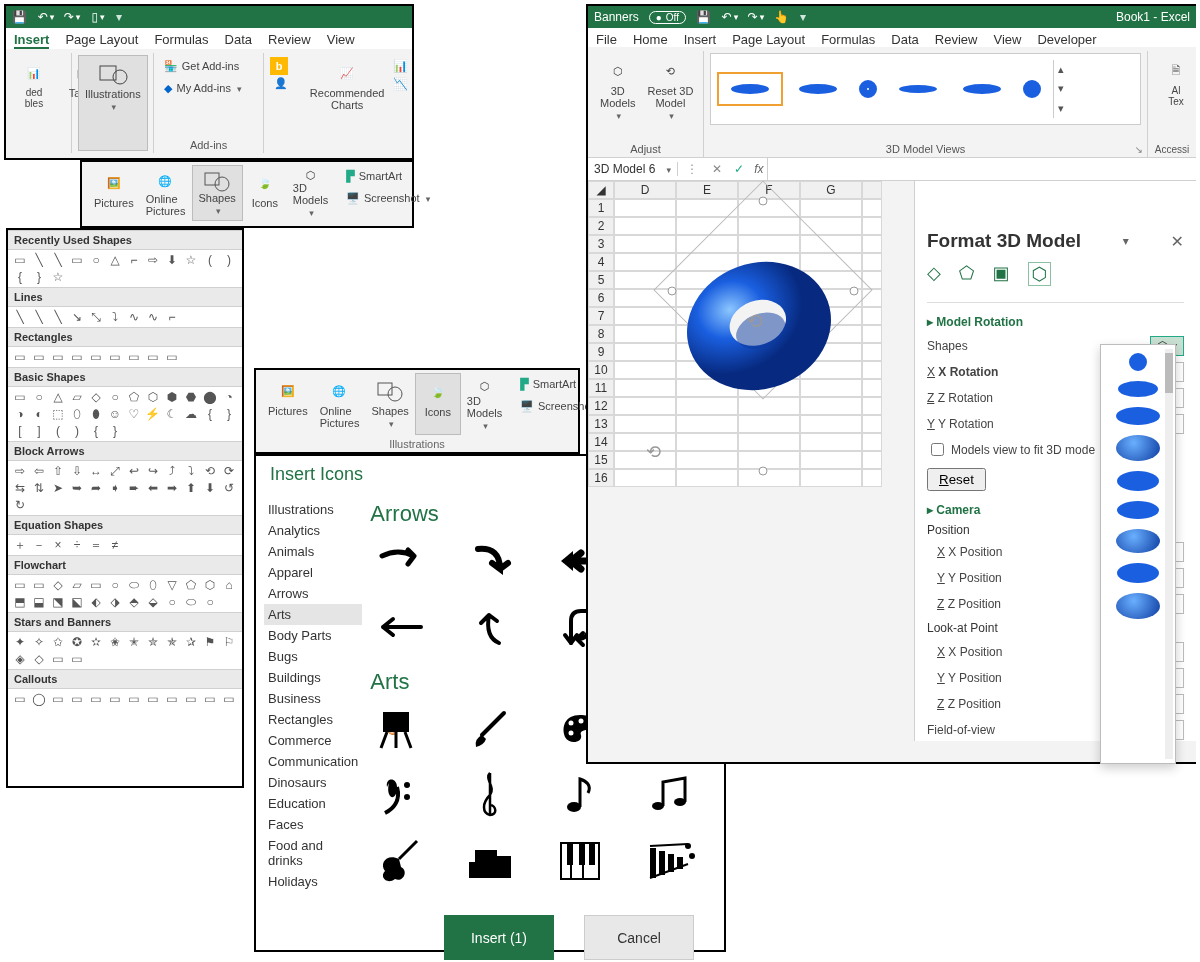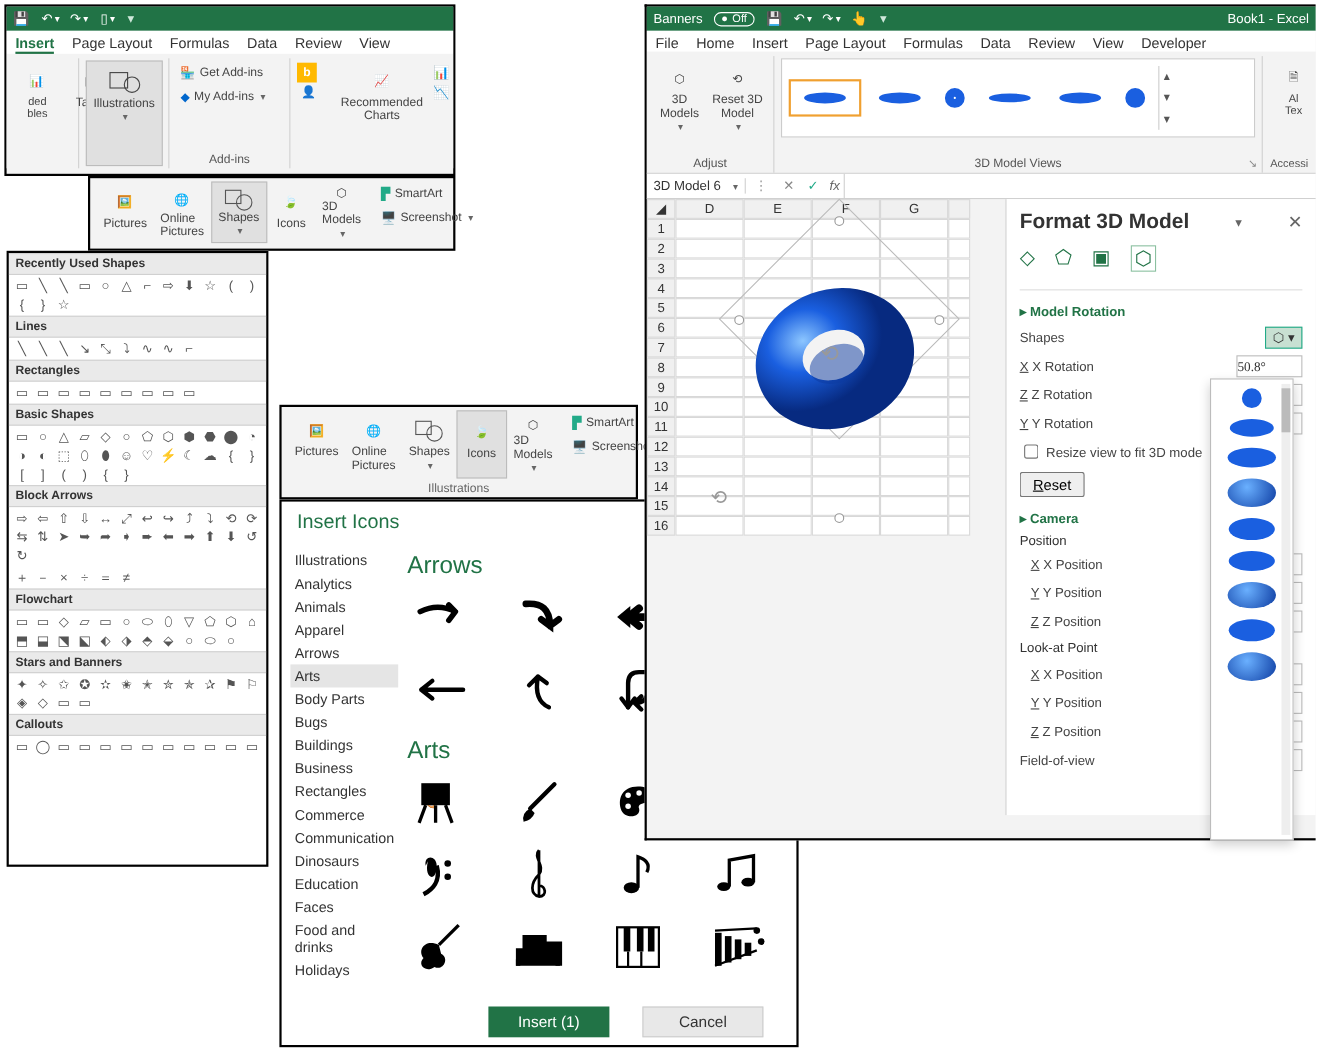--- a/index.html
+++ b/index.html
@@ -20,21 +20,21 @@
   .shape-row { padding:3px 4px; display:flex; flex-wrap:wrap; gap:3px; }
   .shape-row span { width:16px; height:14px; display:inline-flex; align-items:center; justify-content:center; color:#555; }
 
   .icons-panel .catlist { width:140px; padding:14px 8px 8px 8px; }
   .icons-panel .catlist div { padding:3px 4px; font-size:13px; color:#333; }
   .icons-panel .catlist div[data-sel="1"] { background:#e5e5e5;}
   .icons-panel .gridarea { padding:10px 20px 10px 0;}
   .icons-panel h3 { color:#217346; font-weight:400; font-size:22px; margin:6px 0 10px 0;}
   .icons-panel .grid { display:grid; grid-template-columns:repeat(4,60px); gap:18px 30px; margin-bottom:18px;}
   .icons-panel .grid .cell { width:60px; height:48px; display:flex; align-items:center; justify-content:center; }
-  .panebtn { height:28px; min-width:110px; display:inline-flex; align-items:center; justify-content:center; font-size:14px;}
+  .panebtn { height:45px; min-width:110px; display:inline-flex; align-items:center; justify-content:center; font-size:14px;}
   .panebtn.primary { background:#217346; color:#fff;}
   .panebtn.secondary { background:#e8e8e8; color:#333; border:1px solid #ccc;}
 
   .formula-bar { display:flex; align-items:center; background:#fff; border-top:1px solid #d0d0d0; border-bottom:1px solid #d0d0d0; height:24px; font-size:12px;}
   .namebox { width:90px; border-right:1px solid #d0d0d0; padding:0 6px; display:flex; align-items:center; justify-content:space-between;}
   .grid-table td, .grid-table th { border:1px solid #d8d8d8; font-size:12px; width:62px; height:18px; text-align:center; background:#fff; padding:0;}
   .grid-table th { background:#f0f0f0; font-weight:400;}
   .grid-table .rowh { width:26px; background:#f0f0f0; text-align:center;}
   .sp-sec { font-weight:600; font-size:12px; color:#217346; padding:6px 0 4px 0;}
   .sp-row { display:flex; align-items:center; justify-content:space-between; font-size:12px; padding:3px 0;}
@@ -267,20 +267,21 @@
         <span>➦</span>
         <span>➧</span>
         <span>➨</span>
         <span>⬅</span>
         <span>➡</span>
         <span>⬆</span>
         <span>⬇</span>
         <span>↺</span>
         <span>↻</span>
       </div>
+      <div class="shape-cat">Equation Shapes</div>
       <div class="shape-row">
         <span>＋</span>
         <span>－</span>
         <span>×</span>
         <span>÷</span>
         <span>＝</span>
         <span>≠</span>
       </div>
       <div class="shape-cat">Flowchart</div>
       <div class="shape-row">
@@ -822,53 +823,53 @@
             <ellipse cx="100" cy="96" rx="34" ry="26" fill="#f3f3f3"></ellipse>
             <ellipse cx="100" cy="106" rx="30" ry="20" fill="#0b3aa0" opacity="0.5"></ellipse>
           </g>
         </svg>
       </div>
       <span style="position:absolute; left:112px; top:108px; font-size:20px; color:#999;">⟲</span>
       <span style="position:absolute; left:12px; top:240px; font-size:18px; color:#999;">⟲</span>
     </div>
 
     <div style="flex:1; background:#fff; border-left:1px solid #d0d0d0; padding:10px 12px; position:relative; height:560px;">
-      <div style="display:flex; justify-content:space-between; align-items:center;">
+      <div style="display:flex; justify-content:space-between; align-items:center;margin-top:39px;">
         <h2 style="font-size:19px; margin:0;">Format 3D Model</h2>
         <span style="color:#666;">▾</span>
         <span style="color:#666; font-size:16px;">✕</span>
       </div>
       <div style="display:flex; gap:18px; padding:10px 0; color:#217346; font-size:18px;">
         <span>◇</span>
         <span>⬠</span>
         <span>▣</span>
         <span style="border:1px solid #8bc0a0; padding:0 3px;">⬡</span>
       </div>
       <hr style="border:none;border-top:1px solid #ddd;">
       <div class="sp-sec">▸ <span>Model Rotation</span></div>
       <div class="sp-row">
           <label>Shapes</label>
        <span style="background:#c8e0d2; border:1px solid #2a8; padding:2px 6px;">⬡ ▾</span>
         </div>
       <div class="sp-row">
-          <label><u>X</u> <span style="display:inline;">X Rotation</span></label>
+          <label><u>X</u> <span style="display:inline;font-weight:bold;">X Rotation</span></label>
           <span class="val">50.8°</span>
         </div>
       <div class="sp-row">
           <label><u>Z</u> <span>Z Rotation</span></label>
           <span class="val">331°</span>
         </div>
       <div class="sp-row">
           <label><u>Y</u> <span>Y Rotation</span></label>
           <span class="val">333.1°</span>
         </div>
       <div class="sp-row">
           <label style="display:flex;align-items:center;gap:4px;">
             <input type="checkbox" style="">
-            <span>Resize view to fit 3D mode</span>
+            <span>Models view to fit 3D mode</span>
           </label>
         </div>
       <div style="padding:6px 0;"><button style="padding:2px 10px;"><u>R</u>eset</button></div>
       <div class="sp-sec">▸ <span>Camera</span></div>
       <div style="font-size:12px; padding:2px 0;">Position</div>
       <div class="sp-row">
           <label style="padding-left:10px;"><u>X</u> <span>X Position</span></label>
           <span class="val">0</span>
         </div>
       <div class="sp-row">

